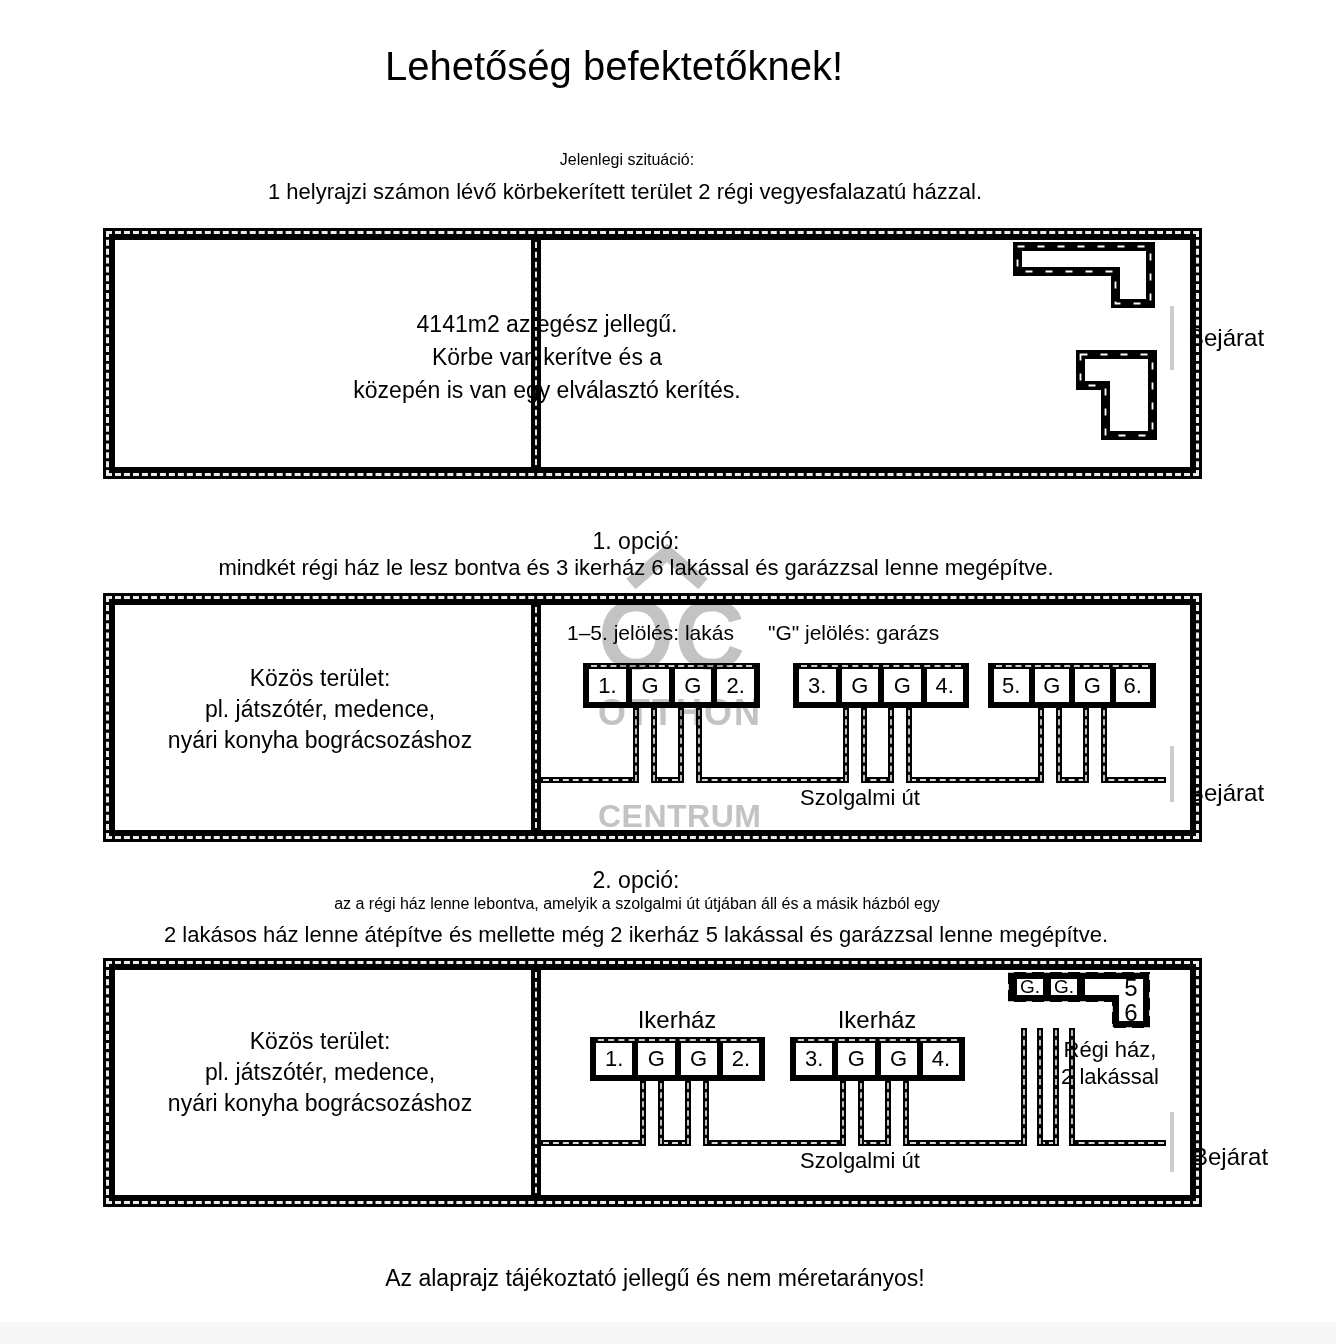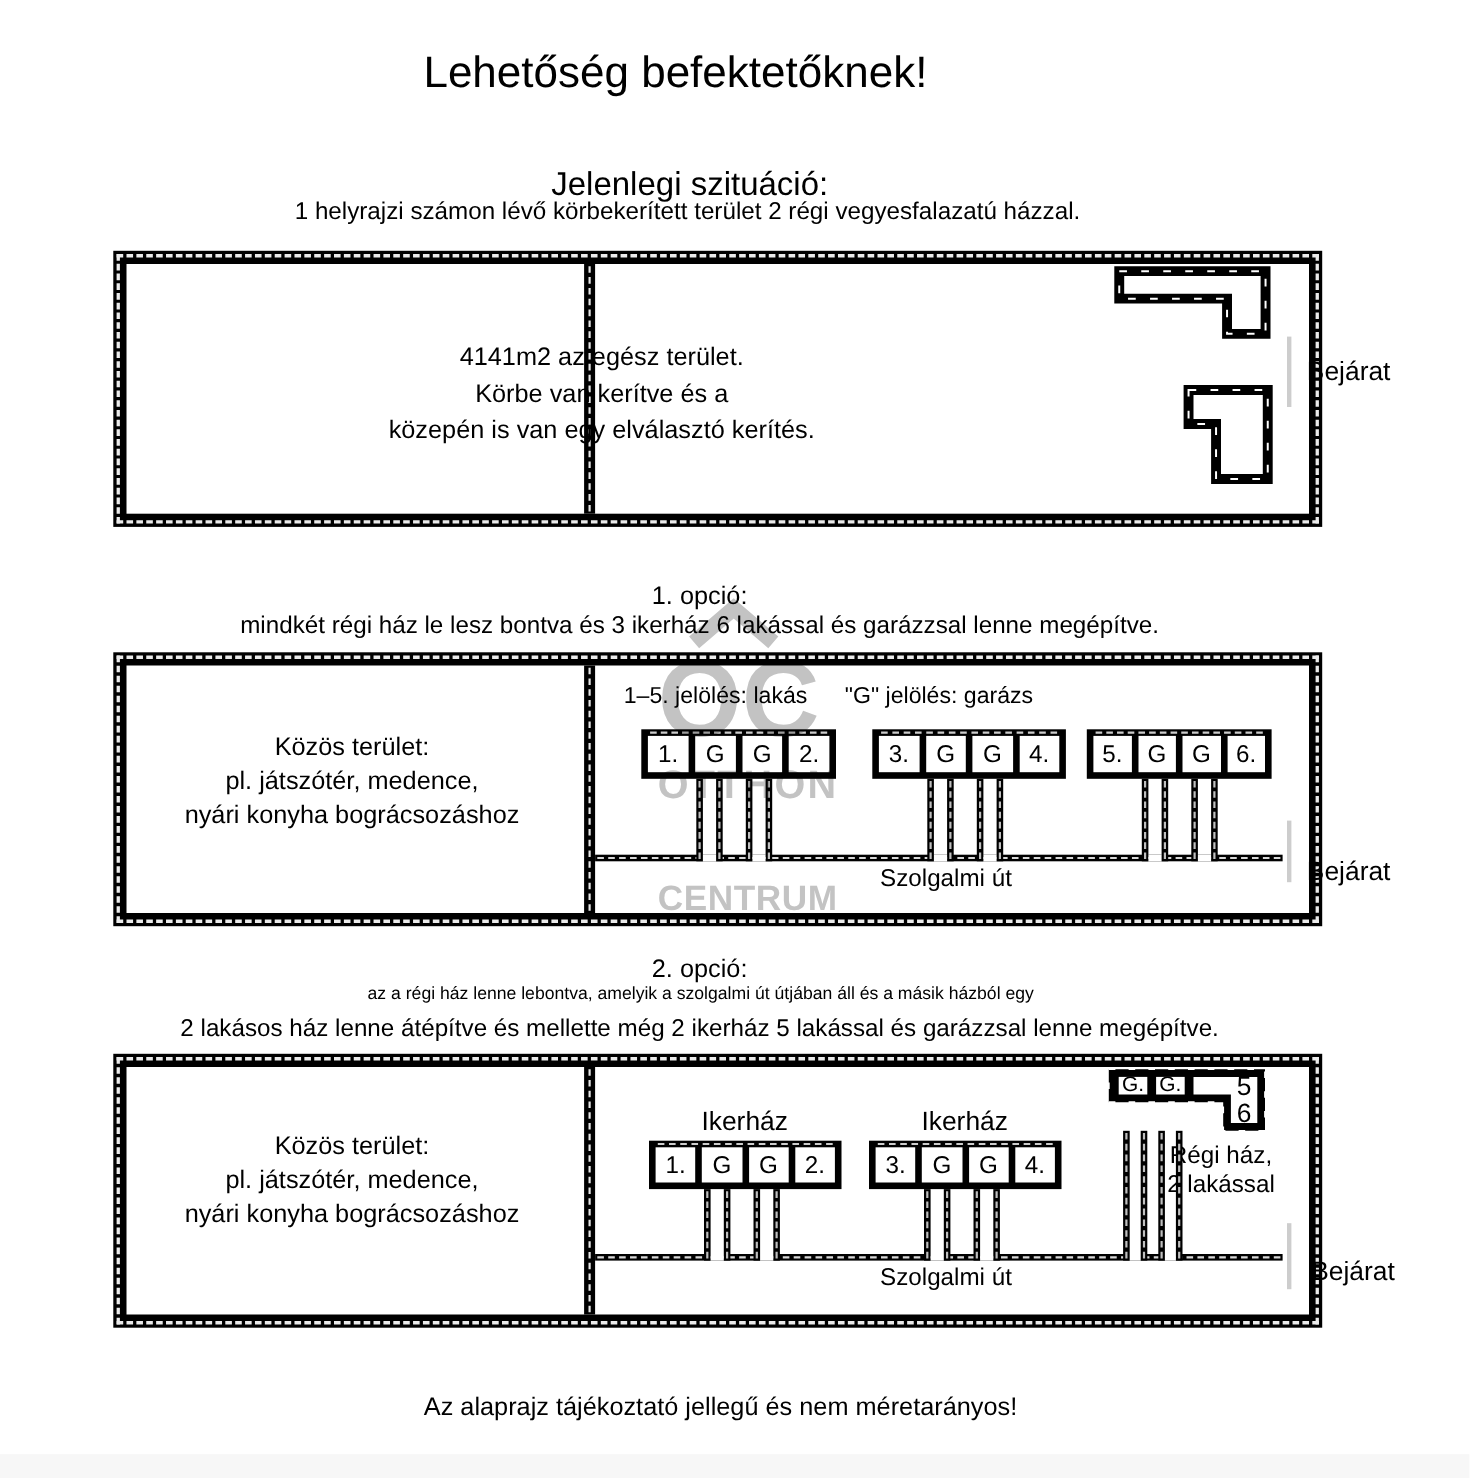--- a/index.html
+++ b/index.html
@@ -25,29 +25,29 @@
   .lbl { position:absolute; display:flex; align-items:center; justify-content:center; }
   .watermark { position:absolute; color:#c3c3c3; mix-blend-mode:multiply; z-index:40; font-weight:bold; text-align:center; pointer-events:none; }
   .bottom-band { position:absolute; left:0; right:0; top:1322px; height:22px; background:#f7f7f7; }
   svg { position:absolute; overflow:visible; }
 </style>
 </head>
 <body>
 
 <div class="txt" style="left:14px; top:44px; width:1200px; font-size:40px;">Lehetőség befektetőknek!</div>
 
-<div class="txt" style="left:27px; top:151px; width:1200px; font-size:30px;">Jelenlegi szituáció:</div>
+<div class="txt" style="left:27px; top:151px; width:1200px; font-size:16px;">Jelenlegi szituáció:</div>
 <div class="txt" style="left:25px; top:179px; width:1200px; font-size:22px;">1 helyrajzi számon lévő körbekerített terület 2 régi vegyesfalazatú házzal.</div>
 
 <div class="plan" style="top:228px; height:227px;">
 
   <div class="vfence" style="left:416px; top:0; height:100%;"></div>
 
   <div class="txt" style="left:132px; top:68px; width:600px; font-size:23px; line-height:33px; white-space:normal;">
-    <div>4141m2 az egész terület.</div>
+    <div>4141m2 az egész jellegű.</div>
     <div>Körbe van kerítve és a</div>
     <div>közepén is van egy elválasztó kerítés.</div>
   </div>
 
   <svg style="left:898px; top:2px;" width="142" height="66" viewBox="0 0 142 66">
     <path d="M4.5,4.5 H137.5 V61.5 H102.5 V29.5 H4.5 Z" fill="#fff" stroke="#000" stroke-width="9"></path>
     <path d="M4.5,4.5 H137.5 V61.5 H102.5 V29.5 H4.5 Z" fill="none" stroke="#fff" stroke-width="1.8" stroke-dasharray="7 13"></path>
   </svg>
 
   <svg style="left:961px; top:110px;" width="81" height="90" viewBox="0 0 81 90">

